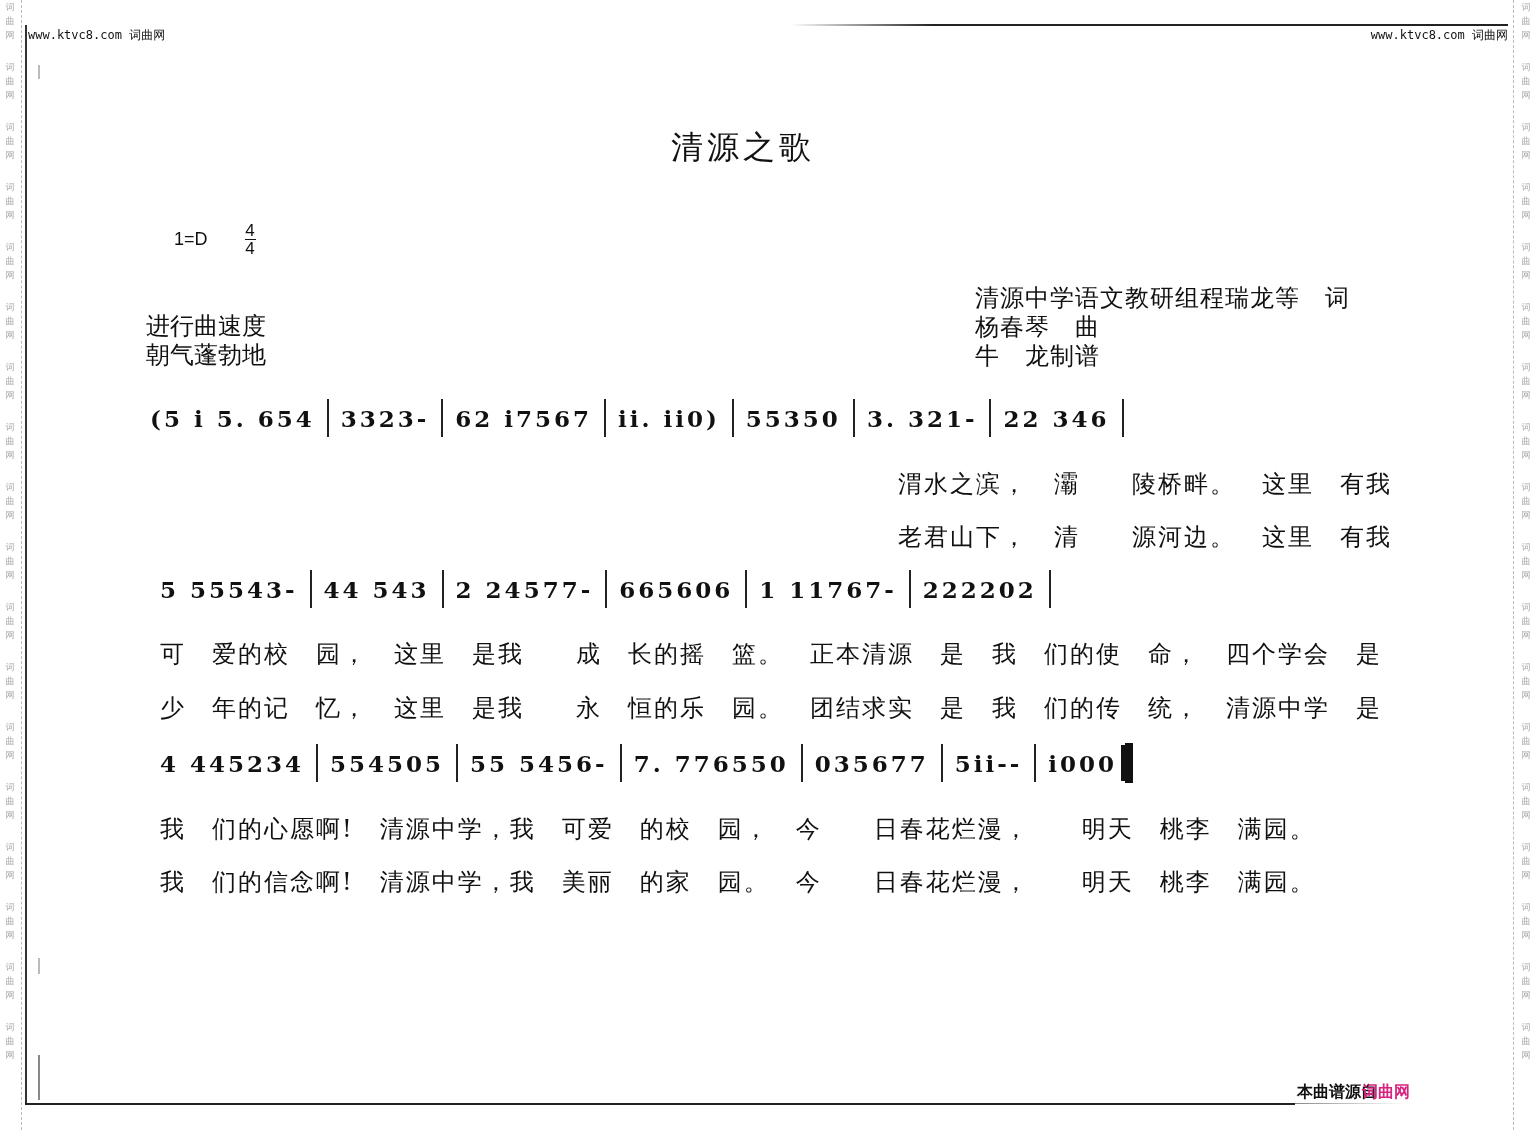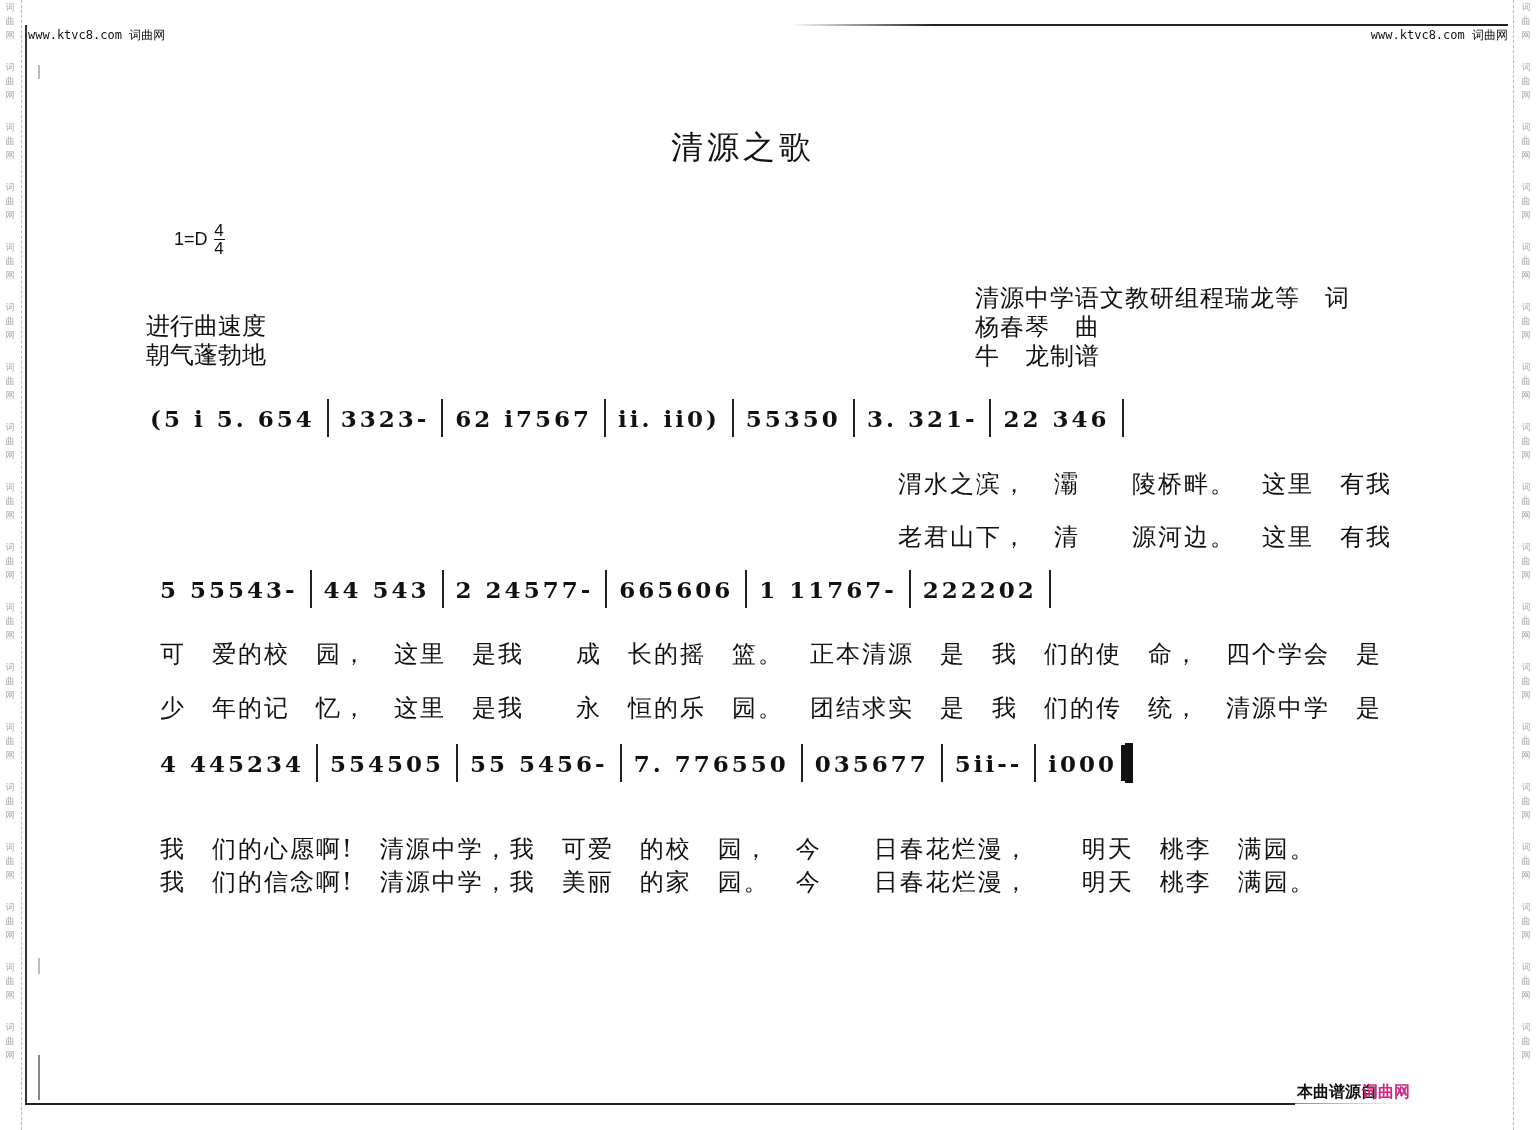--- a/index.html
+++ b/index.html
@@ -14,21 +14,21 @@
   .dash.left { left:21px; }
   .dash.right { left:1513px; }
   .frame-left { position:absolute; left:25px; top:25px; width:2px; height:1080px; background:#333; }
   .frame-top { position:absolute; left:790px; top:24px; width:718px; height:2px; background:linear-gradient(90deg,#fff,#222 20%,#222); }
   .frame-bottom { position:absolute; left:25px; top:1103px; width:1270px; height:2px; background:#222; }
   .frame-bottom2 { position:absolute; left:1295px; top:1103px; width:110px; height:1px; background:linear-gradient(90deg,#888,#fff); }
   .wm { position:absolute; font-family:"DejaVu Sans Mono", monospace; font-size:12px; color:#111; }
   .wm.l { left:28px; top:27px; }
   .wm.r { right:28px; top:27px; }
   .title { position:absolute; left:0; width:1486px; top:126px; text-align:center; font-size:32px; letter-spacing:4px; }
-  .key { position:absolute; left:174px; top:222px; font-family:"Liberation Sans", sans-serif; font-size:18px; display:flex; align-items:center; }
+  .key { position:absolute; left:174px; top:222px; font-family:"Liberation Sans", sans-serif; font-size:18px; display:flex; align-items:center;gap:31px; }
   .frac { display:inline-flex; flex-direction:column; align-items:center; margin-left:6px; font-size:17px; line-height:17px; }
   .frac .bar { width:11px; height:1px; background:#111; }
   .tempo { position:absolute; left:146px; top:312px; font-size:24px; line-height:29px; }
   .credits { position:absolute; right:186px; top:284px; font-size:24px; line-height:29px; text-align:left; letter-spacing:1px; }
   .staff { position:absolute; left:150px; height:40px; display:flex; align-items:center;
            font-family:"DejaVu Serif", serif; font-weight:bold; font-size:23px; letter-spacing:3px; white-space:nowrap;text-align:right; }
   .staff .bl { display:inline-block; width:2px; height:38px; background:#222; margin:0 12px; }
   .staff .end { display:inline-block; width:6px; height:40px; background:#111; margin-left:8px; border-left:2px solid #111; box-shadow:-6px 0 0 -2px #111; }
   .lyric { position:absolute; left:160px; font-size:24px; letter-spacing:2px; white-space:pre; }
   .lyric.r { left:898px; }
@@ -307,17 +307,17 @@
   <span>7. 776550</span>
     <span class="bl"></span>
   <span>035677</span>
     <span class="bl"></span>
   <span>5ii--</span>
     <span class="bl"></span>
   <span>i000</span>
     <span class="end"></span>
 </div>
 
-<div class="lyric" style="top:813px;margin-top:20px;">我　们的心愿啊!　清源中学，我　可爱　的校　园，　今　　日春花烂漫，　　明天　桃李　满园。</div>
+<div class="lyric" style="top:813px;">我　们的心愿啊!　清源中学，我　可爱　的校　园，　今　　日春花烂漫，　　明天　桃李　满园。</div>
 <div class="lyric" style="top:866px;">我　们的信念啊!　清源中学，我　美丽　的家　园。　今　　日春花烂漫，　　明天　桃李　满园。</div>
 
 <div class="source">本曲谱源自</div>
 <div class="source-brand">词曲网</div>
 
 </body></html>

